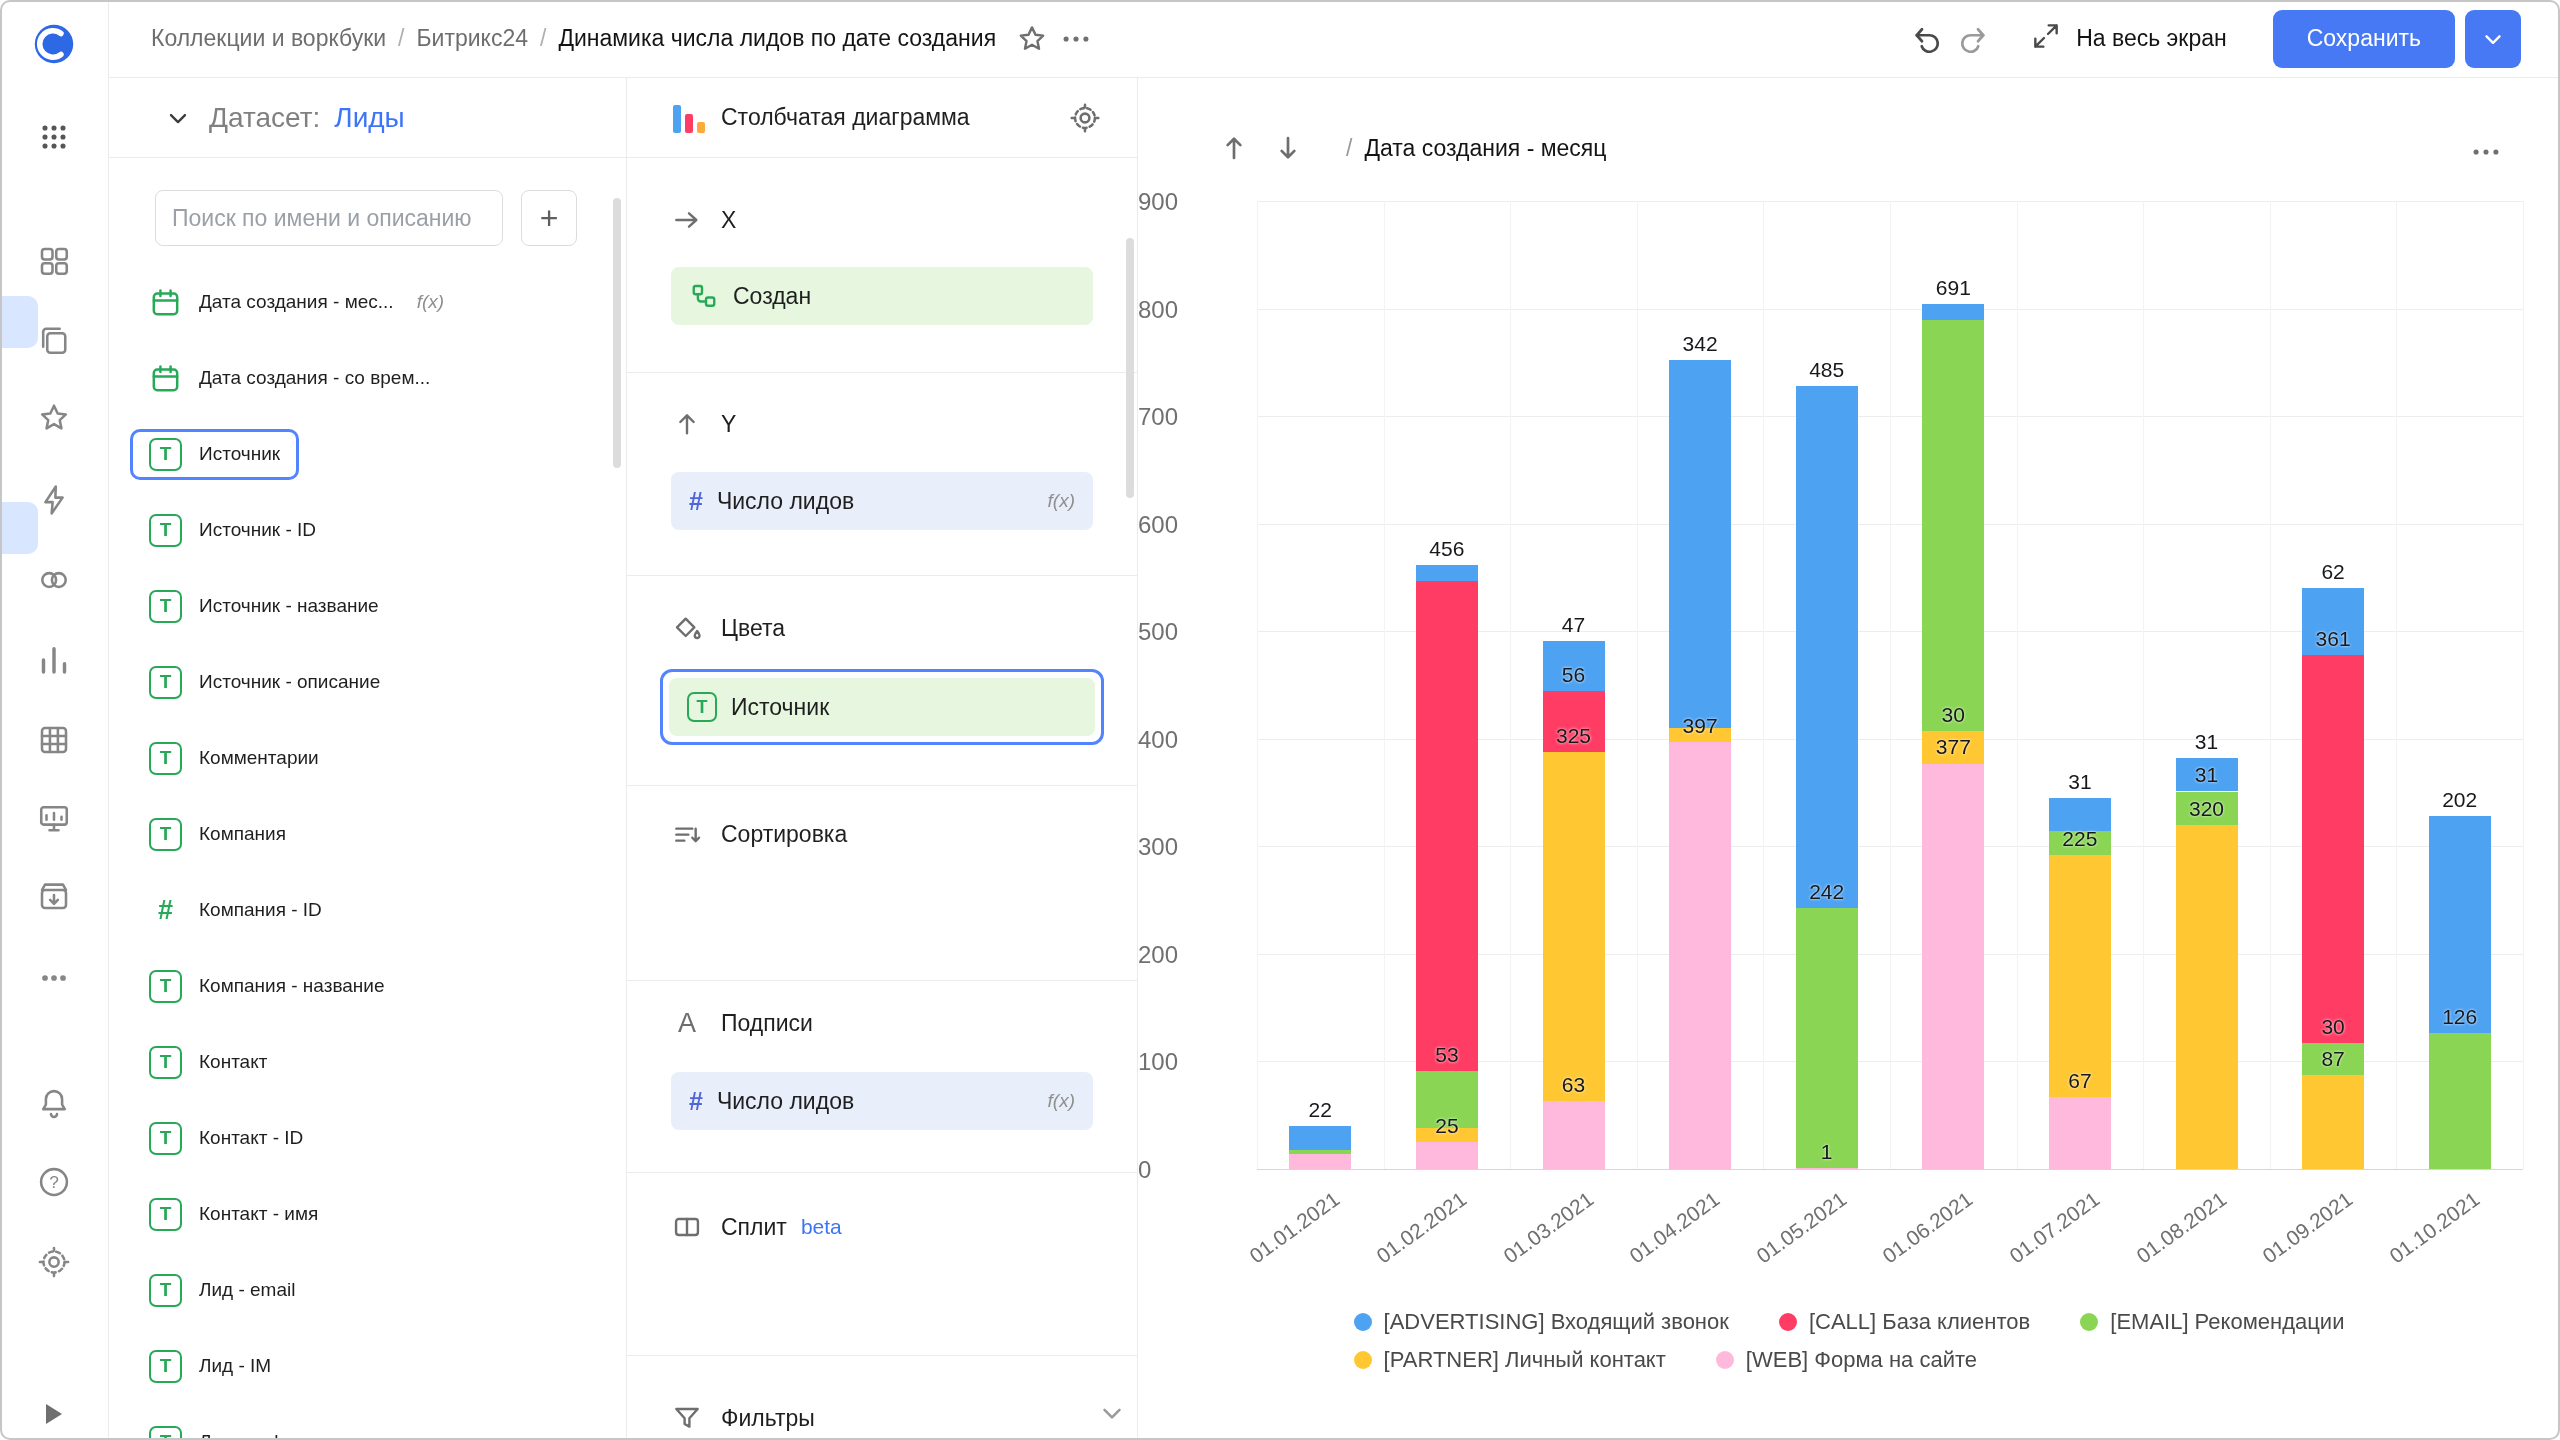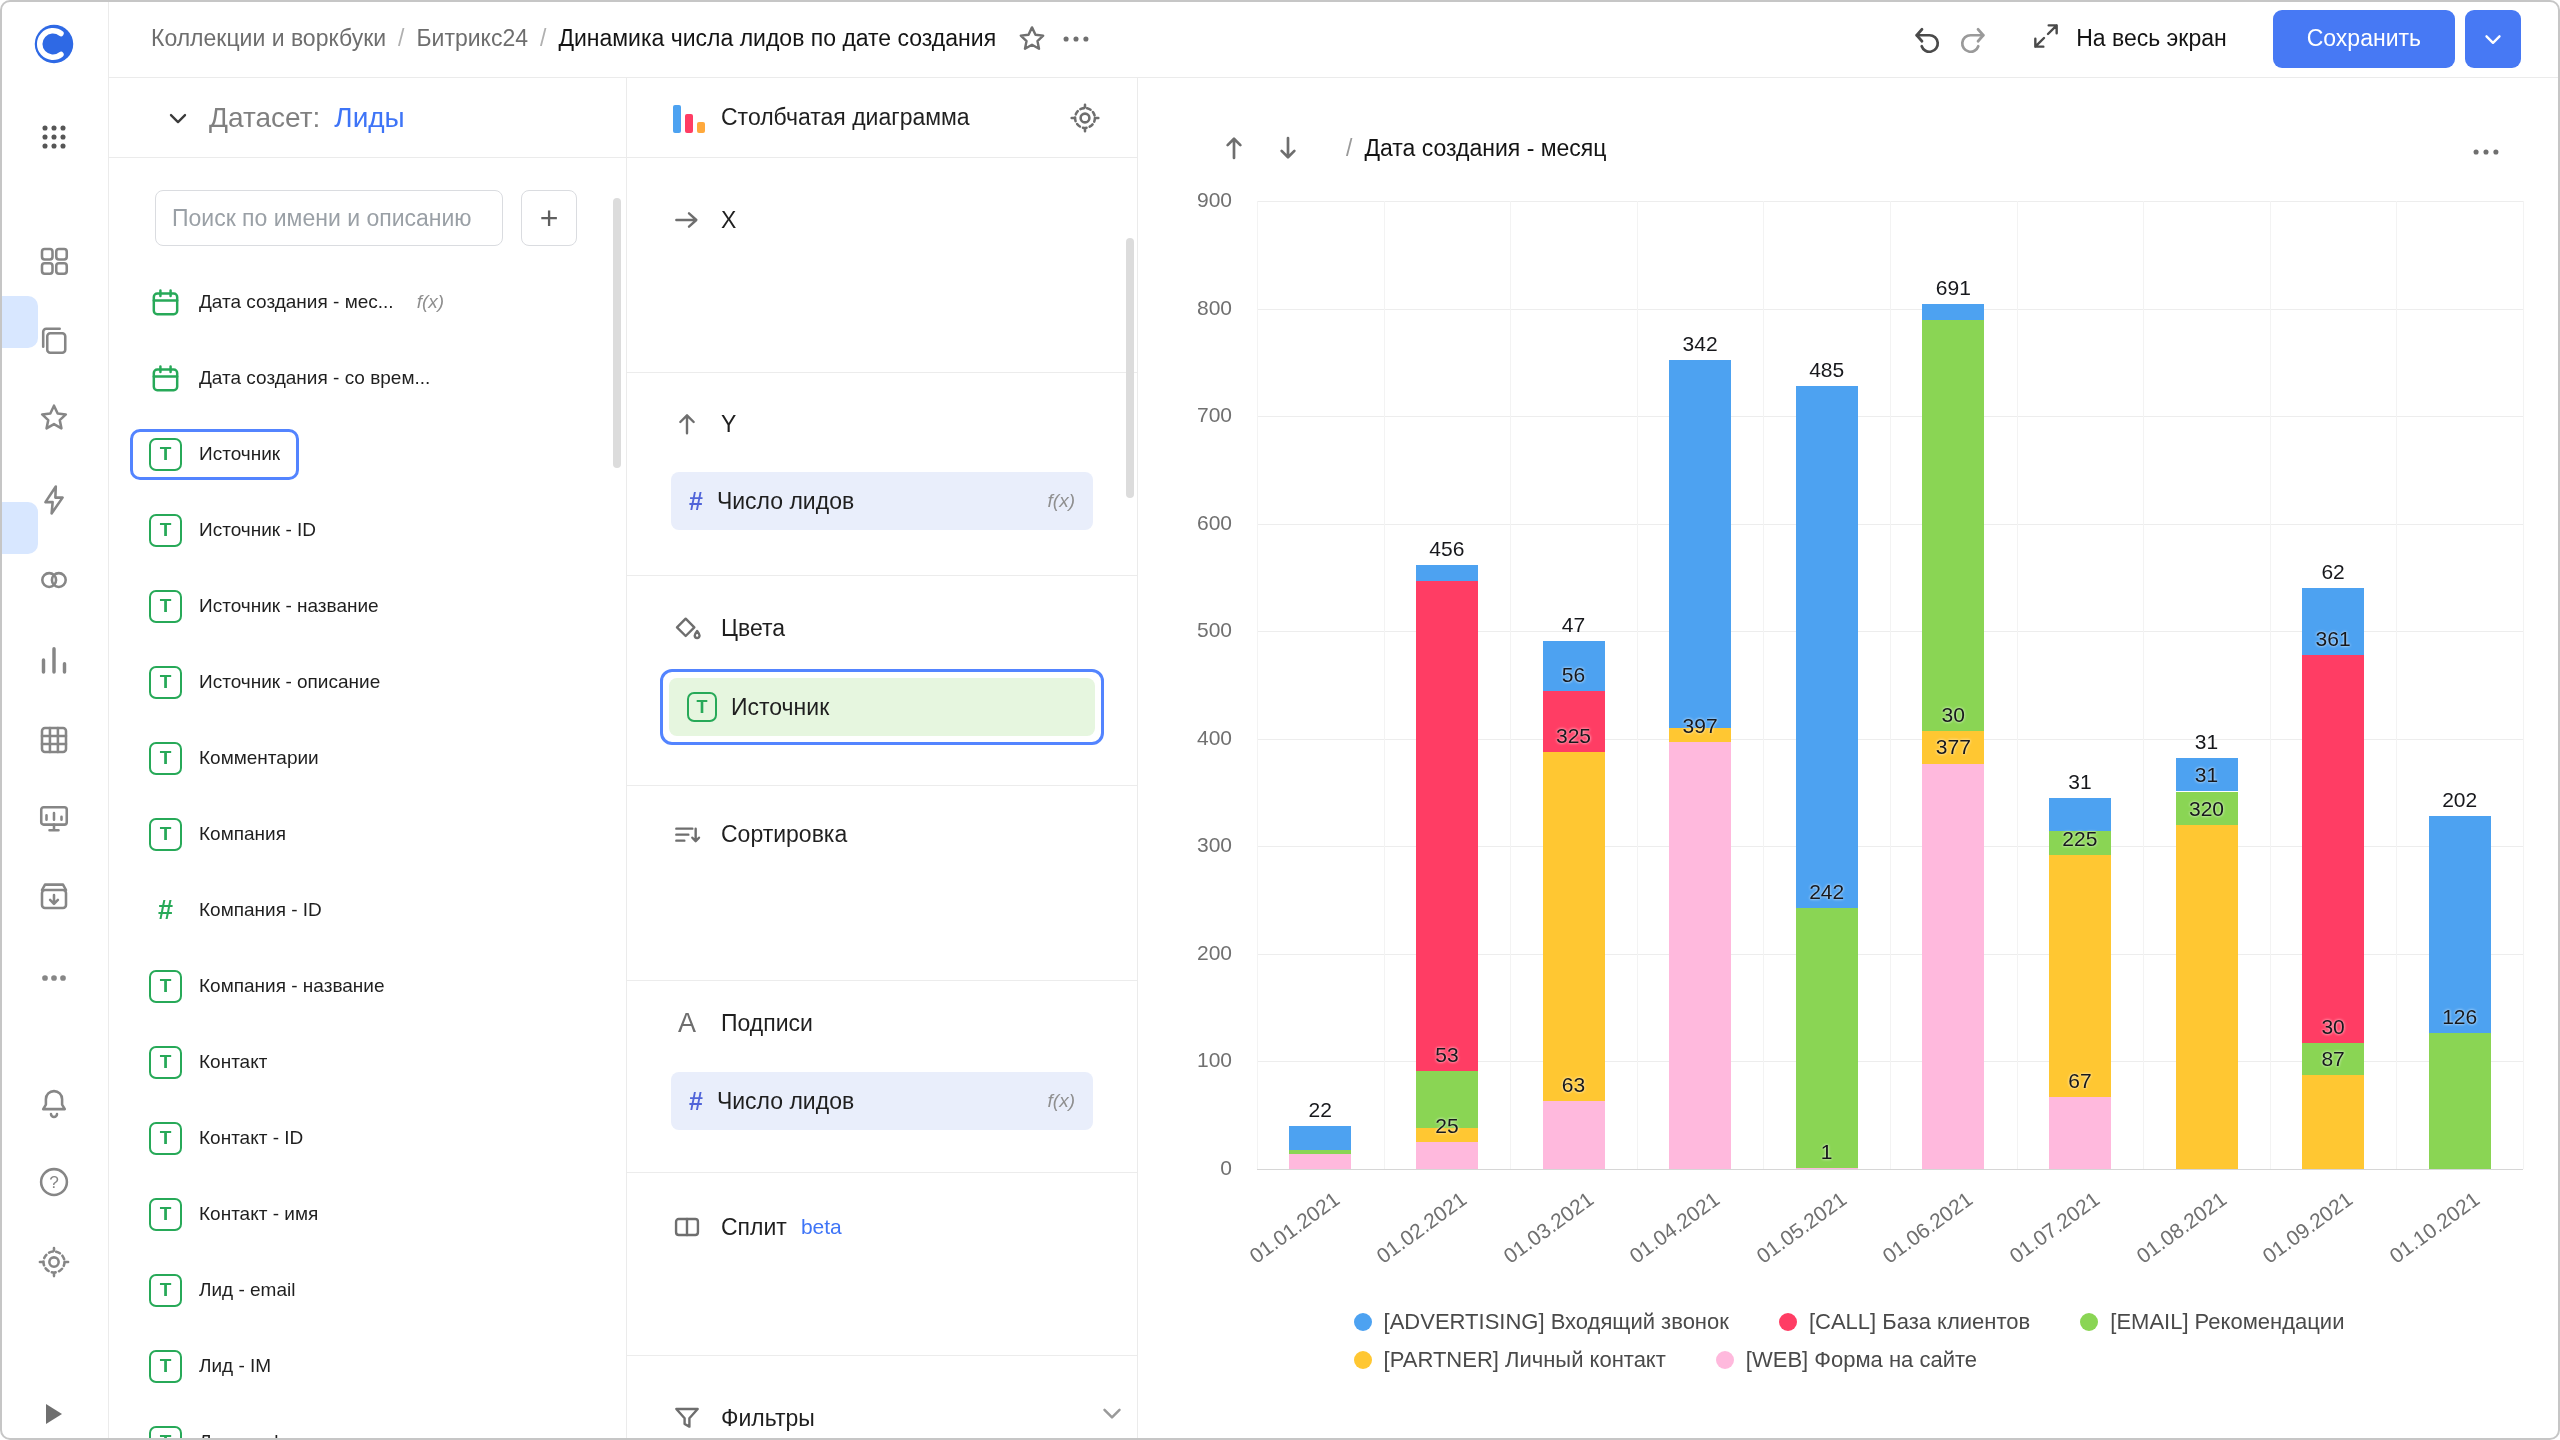--- a/index.html
+++ b/index.html
@@ -76,21 +76,21 @@
   .chart-field { display:flex; align-items:center; gap:12px; margin-left:26px; font-size:23px; }
   .chart-field .slash { color:#9a9a9a; }
   .chart-field .fname { color:#141414; cursor:pointer; }
   .chart-more { position:absolute; right:52px; top:52px; }
   .plot { position:absolute; left:119px; top:123px; width:1266px; height:968px; }
   .hgrid { position:absolute; left:0; right:0; height:1px; background:#ededed; z-index:0; }
   .hgrid.axis { background:#d6d6d6; }
   .vgrid { position:absolute; top:0; bottom:0; width:1px; background:#f3f3f3; z-index:0; }
   .bar-seg { position:absolute; z-index:1; }
   .dlabel { position:absolute; transform:translateX(-50%); font-size:21px; color:#17181c; line-height:1.05; z-index:3; text-shadow:0 0 3px #fff; }
-  .ytick { position:absolute; left:0; width:94px; text-align:right; font-size:21px; color:#707070; }
+  .ytick { position:absolute; left:0; width:94px; font-size:24px; color:#707070; }
   .xtick { position:absolute; font-size:21px; color:#707070; white-space:nowrap; transform-origin:100% 0; transform:translateX(-100%) rotate(-36deg); }
   .legend { position:absolute; left:0; right:0; top:1210px; display:flex; justify-content:center; }
   .legend-box { display:flex; flex-direction:column; align-items:flex-start; gap:12px;margin-top:21px; }
   .legend-row { display:flex; gap:50px; }
   .legend-item { display:flex; align-items:center; gap:12px; font-size:22px; color:#4a4a4a; cursor:pointer; }
   .dot { width:18px; height:18px; border-radius:50%; flex:none; }
 </style>
 </head>
 <body>
 
@@ -393,20 +393,28 @@
           <path d="M12 4.4V2.6M12 21.4v-1.8M19.6 12h1.8M2.6 12h1.8"></path>
         </svg>
     </span>
   </div>
 
   <div class="sec-label" style="top:125px;">
     <svg width="32" height="32" viewBox="0 0 24 24">
         <path d="M4 12h14M13.5 7 19 12l-5.5 5"></path>
       </svg>
     <span>X</span>
+  </div>
+  <div class="pill green" style="top:189px;">
+    <svg width="30" height="30" viewBox="0 0 24 24" fill="none" stroke="#27a958" stroke-width="1.9" stroke-linecap="round">
+        <rect x="3.8" y="4" width="6.6" height="6.6" rx="1.6"></rect>
+        <rect x="13.6" y="13.2" width="6.6" height="6.6" rx="1.6"></rect>
+        <path d="M7.1 10.6v3.4a2.4 2.4 0 0 0 2.4 2.4h4.1"></path>
+      </svg>
+    <span>Создан</span>
   </div>
   <div class="divider" style="top:294px;"></div>
 
   <div class="sec-label" style="top:329px;">
     <svg width="32" height="32" viewBox="0 0 24 24">
         <path d="M12 19V6M7 10.5 12 5.5l5 5"></path>
       </svg>
     <span>Y</span>
   </div>
   <div class="pill blue" style="top:394px;">

